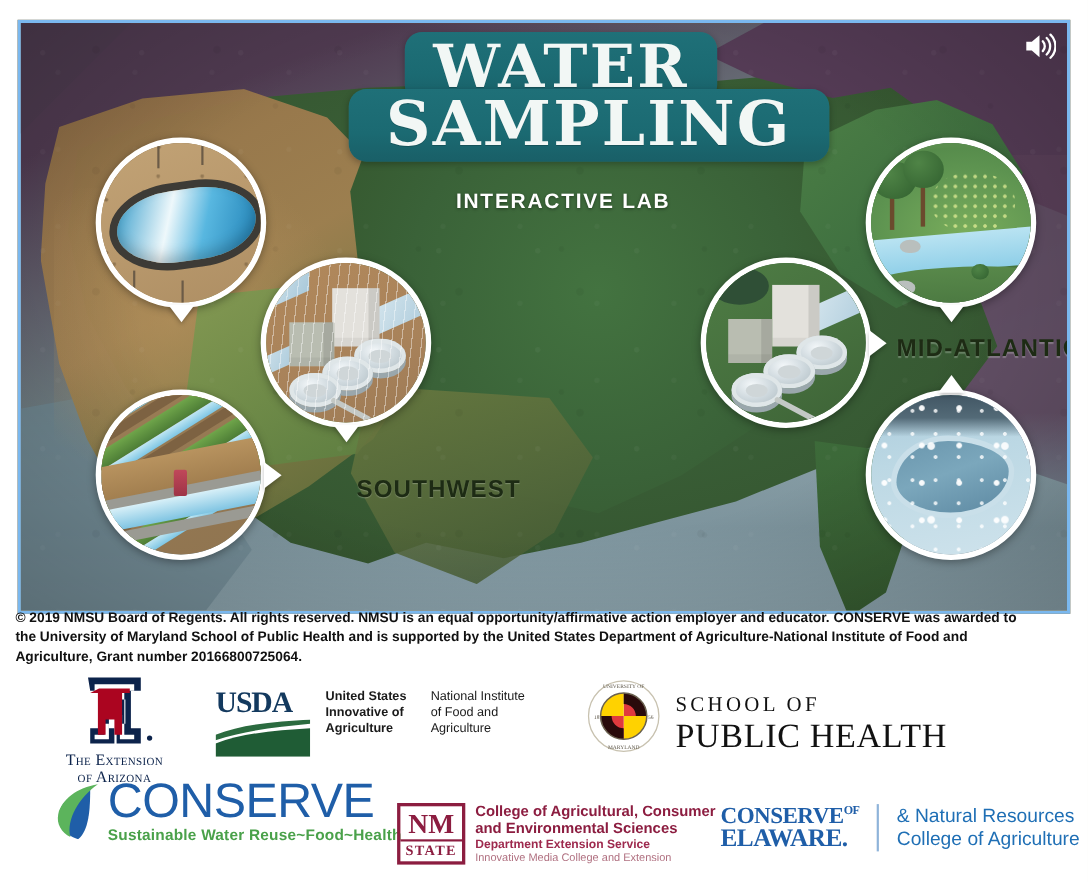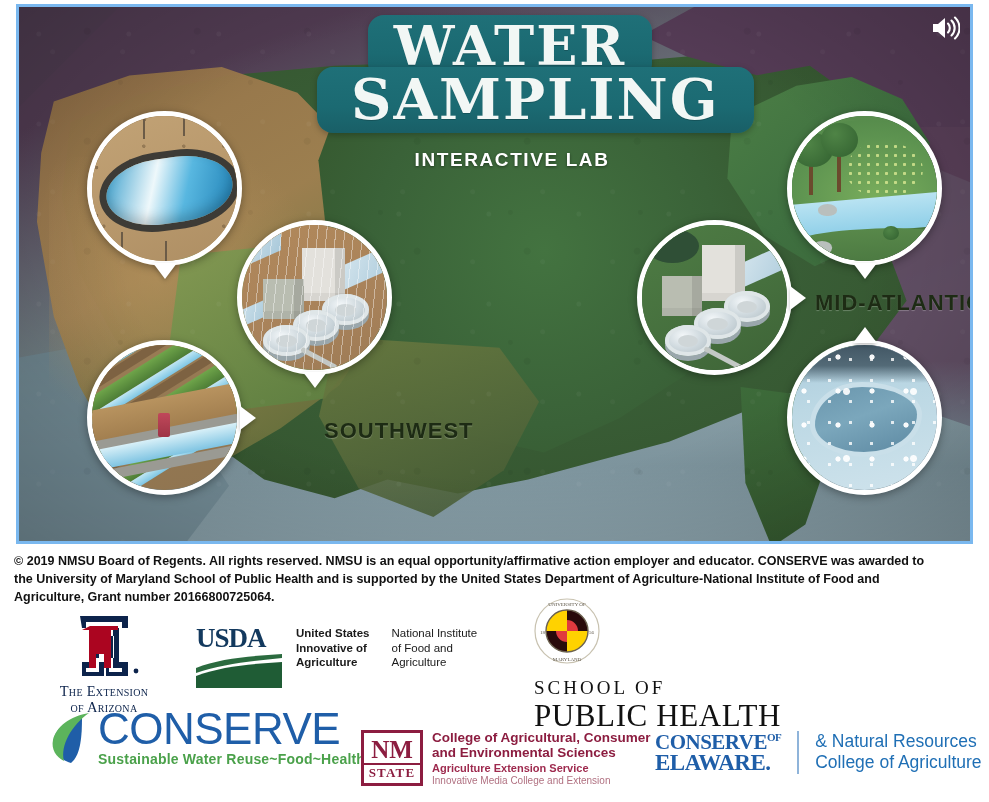--- a/index.html
+++ b/index.html
@@ -5,21 +5,21 @@
   * { box-sizing: border-box; margin: 0; padding: 0; }
   html, body {
     width: 989px; height: 802px;
     background: #ffffff;
     font-family: "Liberation Sans", sans-serif;
     overflow: hidden;
   }
 
   
   .stage {
-    position: absolute; left: 16px; top: 4px; width: 957px; height: 540px;
+    position: absolute; left: 16px; top: 18px; width: 957px; height: 540px;
     border: 3px solid #7ab8ef;
     overflow: hidden;
     background: #a16207;
   }
   .stage-inner { position: absolute; inset: 0; overflow: hidden; }
 
   
   .bg-base {
     position: absolute; inset: 0;
     background:
@@ -139,21 +139,21 @@
     font-family: "DejaVu Serif", serif;
     font-weight: 700;
     color:#f2f7f5;
     letter-spacing: 2px;
     line-height: 1;
     text-shadow: 0 1px 0 rgba(0,0,0,.18);
   }
   .t-water { font-size: 54px; }
   .t-sampling { font-size: 56px; }
   .subtitle {
-    margin-top:16px;
+    margin-top:26px;
     font-size:19px; font-weight:700; letter-spacing:1.6px; color:#ffffff;
     text-shadow: 0 1px 3px rgba(0,0,0,.45);
   }
 
   
   .speaker {
     position:absolute; right:10px; top:8px; width:30px; height:26px;
     cursor:pointer;
   }
 
@@ -357,21 +357,21 @@
   .usda-word {
     font-family:"Liberation Serif", serif; font-weight:700; font-size:27px;
     color:#13395e; letter-spacing:-1px; line-height:.95;
   }
   .usda-swoosh { position:relative; width:86px; height:34px; margin-top:2px; }
   .usda-txt { display:flex; gap:22px; font-size:11.5px; line-height:1.28; color:#1a1a1a; }
   .usda-txt .c1 { font-weight:700; }
   .usda-txt .c2 { font-weight:400; }
 
   
-  .umd { position:absolute; left:534px; top:598px; display:flex; align-items:flex-start; gap:14px;flex-direction:column; }
+  .umd { position:absolute; left:534px; top:618px; display:flex; align-items:flex-end; gap:14px; }
   .umd-seal { position:relative; width:66px; height:66px; }
   .umd-txt { font-family:"Liberation Serif", serif; color:#111; line-height:1; }
   .umd-txt .l1 { font-size:19px; letter-spacing:3px; }
   .umd-txt .l2 { font-size:31px; letter-spacing:.6px; margin-top:3px; }
 
   
   .conserve { position:absolute; left:48px; top:707px; display:flex; align-items:center; gap:4px; }
   .leaf-mark { position:relative; width:46px; height:52px; }
   .conserve-txt { line-height:1; }
   .conserve-word {
@@ -640,21 +640,21 @@
 </div>
 
 <div class="nmsu">
   <div class="nmsu-mark">
     <div class="nm">NM</div>
     <div class="st">STATE</div>
   </div>
   <div class="nmsu-txt">
     <div class="l1">College of Agricultural, Consumer</div>
     <div class="l2">and Environmental Sciences</div>
-    <div class="l3">Agriculture Extension Service</div>
+    <div class="l3">Department Extension Service</div>
     <div class="l4">Innovative Media College and Extension</div>
   </div>
 </div>
 
 <div class="ud">
   <div class="ud-mark">
     <div class="ud-l1">
       <span>CONSERVE</span><sup>OF</sup>
     </div>
     <div class="ud-l2">ELAWARE.</div>

